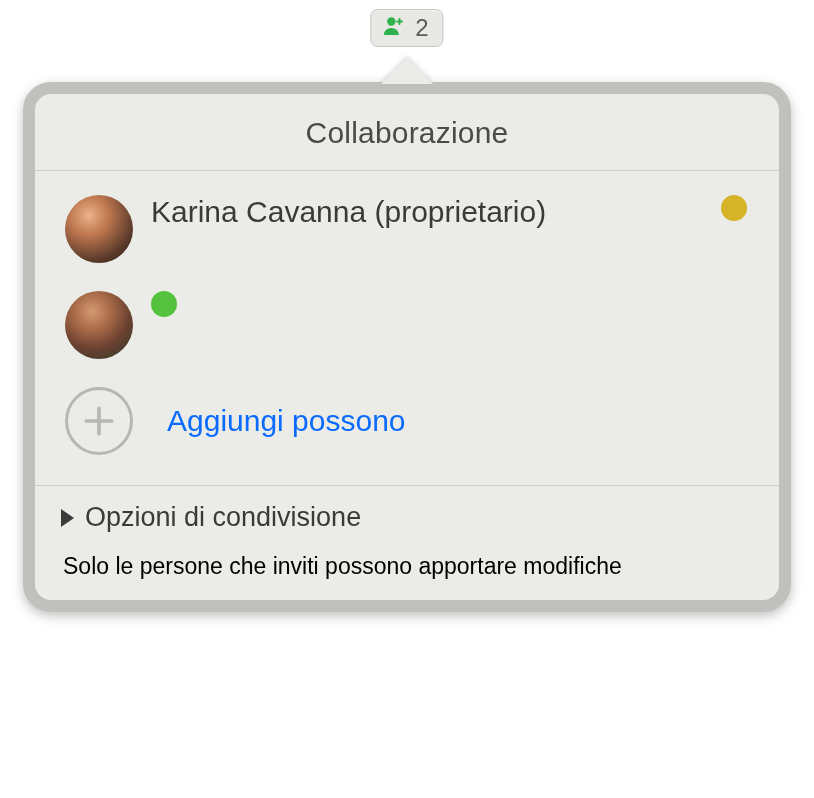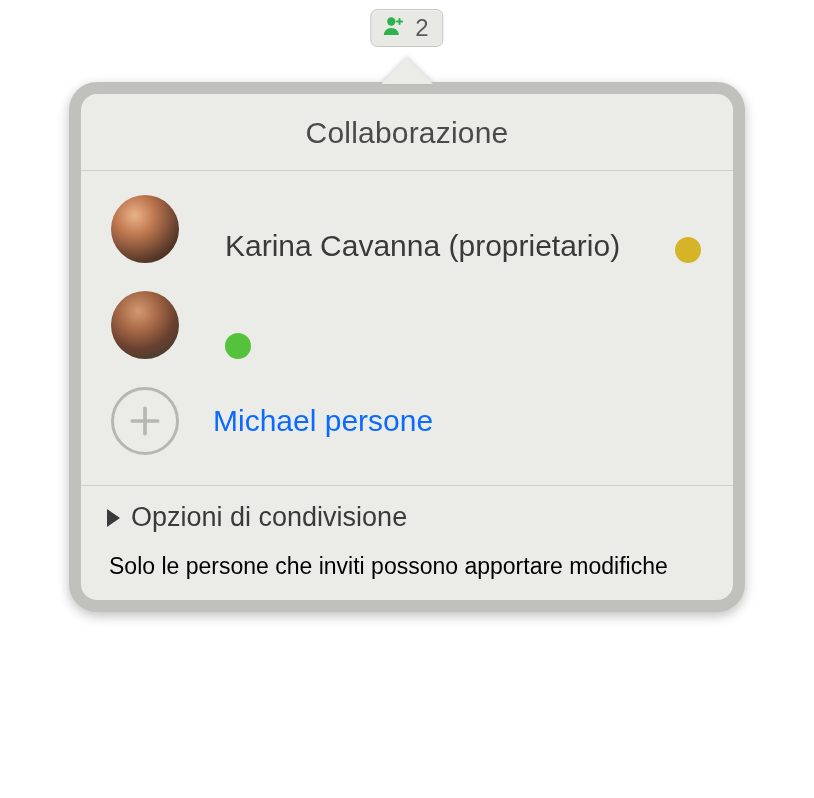--- a/index.html
+++ b/index.html
@@ -41,21 +41,21 @@
       font-size: 24px;
       color: #5a5a5a;
       font-weight: 400;
     }
 
     .popover-wrap {
       position: absolute;
       top: 58px;
       left: 50%;
       transform: translateX(-50%);
-      width: 676px;
+      width: 768px;
     }
 
     .arrow {
       width: 0;
       height: 0;
       border-left: 26px solid transparent;
       border-right: 26px solid transparent;
       border-bottom: 26px solid #ebece7;
       margin: 0 auto;
       position: relative;
@@ -89,23 +89,23 @@
       color: #4a4a4a;
       letter-spacing: 0.2px;
     }
 
     .list {
       padding: 10px 0 8px 0;
     }
 
     .row {
       display: flex;
-      align-items: flex-end;
+      align-items: flex-start;
       padding: 14px 32px 14px 30px;
-      gap: 46px;
+      gap: 18px;
     }
 
     .avatar {
       width: 68px;
       height: 68px;
       border-radius: 50%;
       flex-shrink: 0;
       background: #8a8a8a;
       position: relative;
       overflow: hidden;
@@ -237,21 +237,21 @@
           <div class="color-dot" style="background:#55c23e"></div>
         </div>
 
         <div class="add-row">
           <div class="plus-circle">
             <svg viewBox="0 0 24 24" fill="none" stroke="currentColor" stroke-width="2.6" stroke-linecap="round">
               <line x1="12" y1="3" x2="12" y2="21"></line>
               <line x1="3" y1="12" x2="21" y2="12"></line>
             </svg>
           </div>
-          <div class="add-label">Michael persone</div>
+          <div class="add-label">Aggiungi possono</div>
         </div>
 
       </div>
 
       <div class="footer">
         <div class="options-head">
           <div class="disclosure"></div>
           <div class="options-title">Opzioni di condivisione</div>
         </div>
         <div class="options-sub">Solo le persone che inviti possono apportare modifiche</div>

